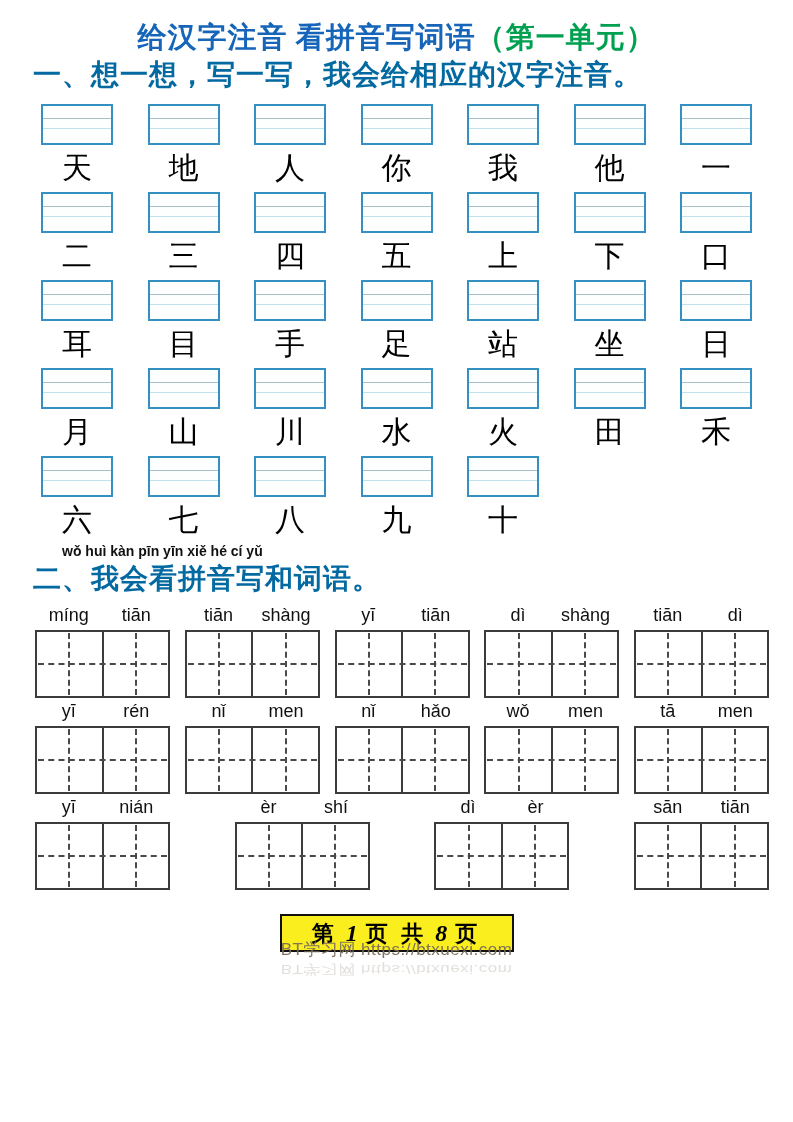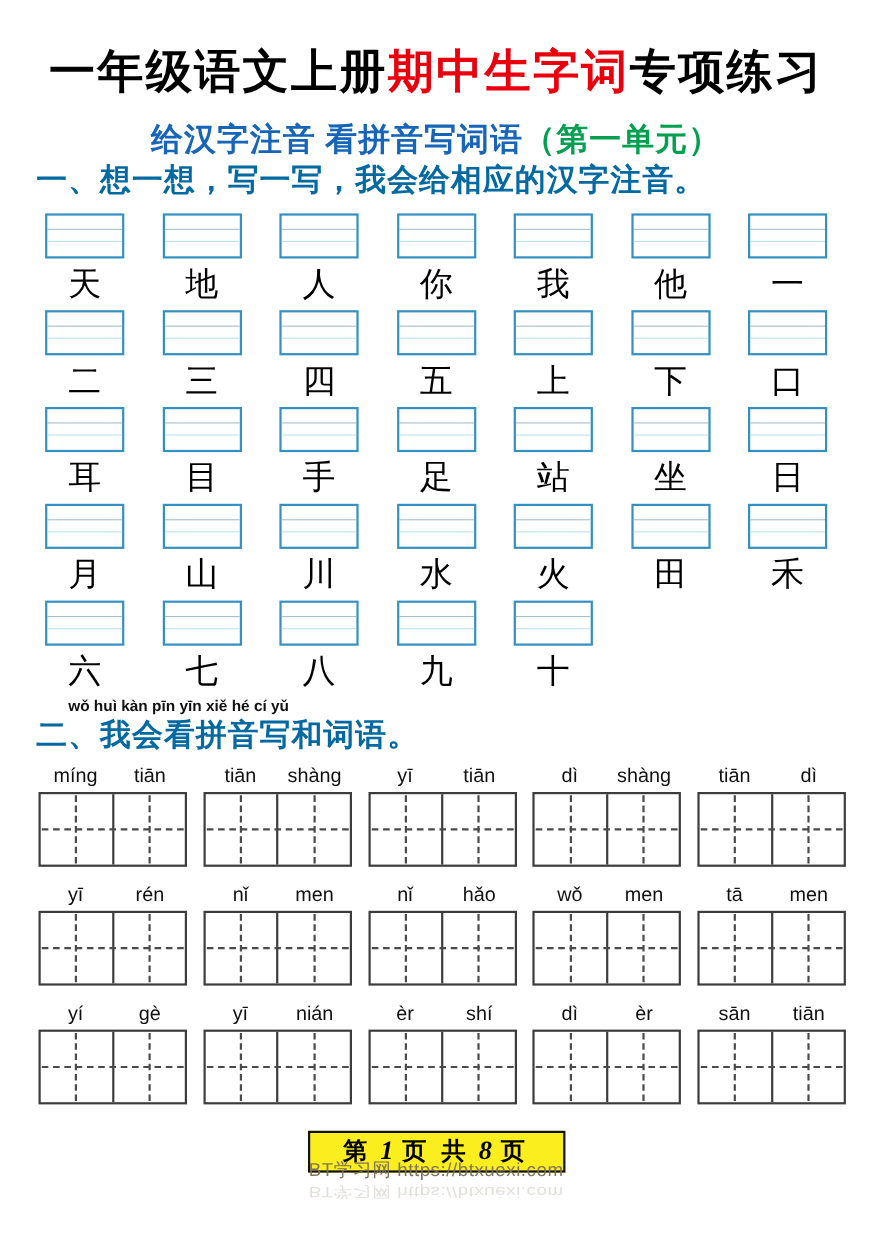--- a/index.html
+++ b/index.html
@@ -50,21 +50,21 @@
     content:"";position:absolute;left:0;right:0;top:61%;
     border-top:1.5px solid #bfe3ee;
   }
   .hanzi{
     height:47px;display:flex;align-items:center;justify-content:center;
     font-size:30px;color:#000;
     font-family:"Liberation Serif","DejaVu Serif",serif;
   }
   
   .s2-rows{margin:10px 24px 0 35px;}
-  .s2-row{display:flex;justify-content:space-between;margin-bottom:16px;}
+  .s2-row{display:flex;justify-content:space-between;margin-bottom:4px;}
   .tian-group{width:135px;}
   .tian-labels{display:flex;height:24px;align-items:flex-start;}
   .tian-labels span{
     flex:1;text-align:center;font-size:18px;color:#101010;line-height:1.1;
   }
   .tian-grid{
     display:flex;height:68px;box-sizing:border-box;background:#fff;
     border:2px solid #3c3c3c;position:relative;
   }
   .tian-grid::after{
@@ -99,23 +99,20 @@
     position:absolute;left:0;right:0;top:44px;text-align:center;
     font-size:17px;color:rgba(150,140,125,0.28);letter-spacing:0.5px;
     transform:scaleY(-0.8);filter:blur(0.6px);z-index:1;
   }
 </style>
 </head>
 <body>
 
 <div class="page">
 
-  <div class="title">
-    <span>一年级语文上册</span><span class="red">期中生字词</span><span>专项练习</span>
-  </div>
 
   <div class="subtitle">
     <span class="blue">给汉字注音 看拼音写词语</span><span class="green">（第一单元）</span>
   </div>
 
   <div class="sec-heading">一、想一想，写一写，我会给相应的汉字注音。</div>
 
   <div class="s1-rows" id="s1-rows">
       <div class="s1-row">
         <div class="s1-cell">
@@ -371,30 +368,20 @@
             <span>tā</span>
             <span>men</span>
           </div>
           <div class="tian-grid">
             <div class="tian-cell"></div>
             <div class="tian-cell"></div>
           </div>
         </div>
       </div>
       <div class="s2-row">
-        <div class="tian-group">
-          <div class="tian-labels">
-            <span>yí</span>
-            <span>gè</span>
-          </div>
-          <div class="tian-grid">
-            <div class="tian-cell"></div>
-            <div class="tian-cell"></div>
-          </div>
-        </div>
         <div class="tian-group">
           <div class="tian-labels">
             <span>yī</span>
             <span>nián</span>
           </div>
           <div class="tian-grid">
             <div class="tian-cell"></div>
             <div class="tian-cell"></div>
           </div>
         </div>

